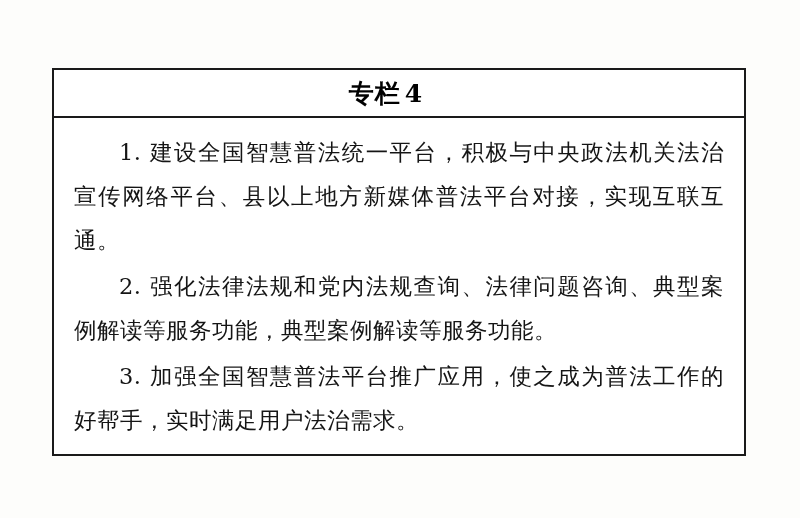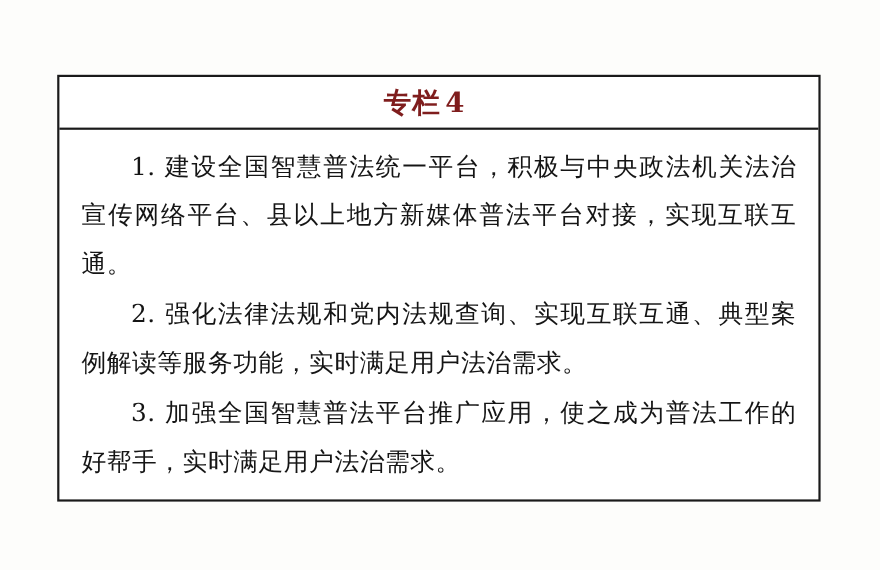--- a/index.html
+++ b/index.html
@@ -31,21 +31,21 @@
   }
   .box-title {
     height: 46px;
     border-bottom: 2px solid #1a1a1a;
     display: flex;
     align-items: center;
     justify-content: center;
     font-size: 25px;
     font-weight: bold;
     letter-spacing: 1px;
-    color: #7f1d1d;
+    color: #000000;
     font-family: "DejaVu Serif", "Liberation Serif", serif;
   }
   .box-title .num {
     margin-left: 4px;
     margin-right: 26px;
   }
   .box-body {
     padding: 12px 20px 10px 20px;
     box-sizing: border-box;
   }
@@ -72,21 +72,21 @@
       <span>专栏</span>
       <span class="num">4</span>
     </div>
     <div class="box-body">
       <p class="para">
         <span class="marker">1.</span>
         <span>建设全国智慧普法统一平台，积极与中央政法机关法治宣传网络平台、县以上地方新媒体普法平台对接，实现互联互通。</span>
       </p>
       <p class="para">
         <span class="marker">2.</span>
-        <span>强化法律法规和党内法规查询、实现互联互通、典型案例解读等服务功能，实时满足用户法治需求。</span>
+        <span>强化法律法规和党内法规查询、法律问题咨询、典型案例解读等服务功能，典型案例解读等服务功能。</span>
       </p>
       <p class="para">
         <span class="marker">3.</span>
         <span>加强全国智慧普法平台推广应用，使之成为普法工作的好帮手，实时满足用户法治需求。</span>
       </p>
     </div>
   </div>
 </div>
 
 </body></html>

